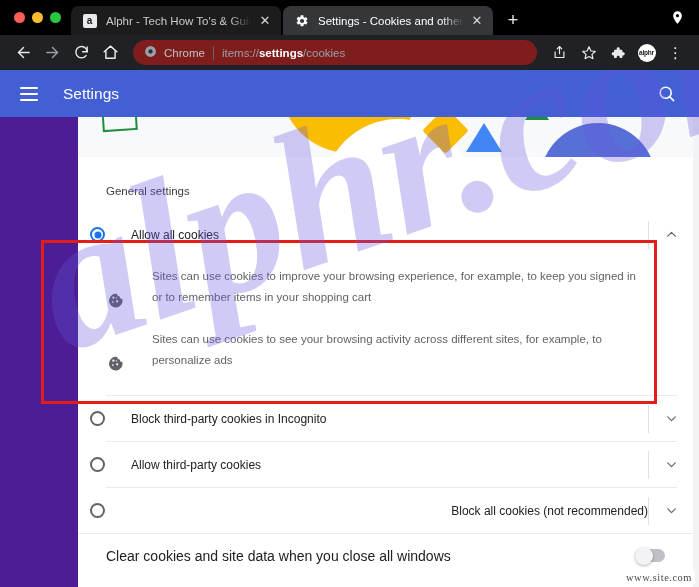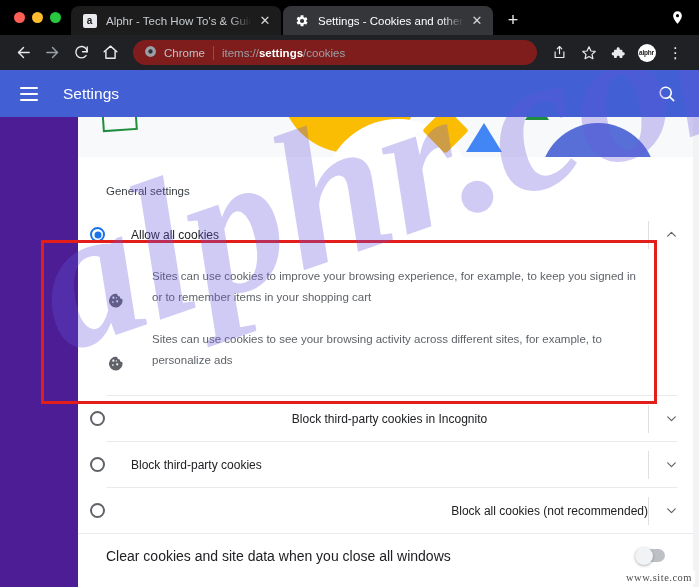--- a/index.html
+++ b/index.html
@@ -276,35 +276,35 @@
                   <circle cx="8.3" cy="15.5" r="1.2" fill="#ffffff"></circle>
                   <circle cx="13.2" cy="9.8" r="0.9" fill="#ffffff"></circle>
                 </svg>
               </span>
               <span class="desc-text">Sites can use cookies to see your browsing activity across different sites, for example, to personalize ads</span>
             </div>
           </div>
 
           <div class="row-sep" style="margin-top:14px;"></div>
 
-          <div class="opt-row" style="height:45px;text-align:center;">
+          <div class="opt-row" style="height:45px;">
             <span class="radio"></span>
             <span class="opt-label">Block third-party cookies in Incognito</span>
             <span class="opt-divider"></span>
             <span class="chev">
               <svg width="13" height="13" viewBox="0 0 24 24" fill="none" stroke="#5f6368" stroke-width="2.2" stroke-linecap="round" stroke-linejoin="round">
                 <polyline points="5 9 12 16 19 9"></polyline>
               </svg>
             </span>
           </div>
           <div class="row-sep"></div>
 
           <div class="opt-row" style="height:45px;">
             <span class="radio"></span>
-            <span class="opt-label">Block third-party cookies</span>
+            <span class="opt-label">Allow third-party cookies</span>
             <span class="opt-divider"></span>
             <span class="chev">
               <svg width="13" height="13" viewBox="0 0 24 24" fill="none" stroke="#5f6368" stroke-width="2.2" stroke-linecap="round" stroke-linejoin="round">
                 <polyline points="5 9 12 16 19 9"></polyline>
               </svg>
             </span>
           </div>
           <div class="row-sep"></div>
 
           <div class="opt-row" style="height:45px;text-align:right;">

